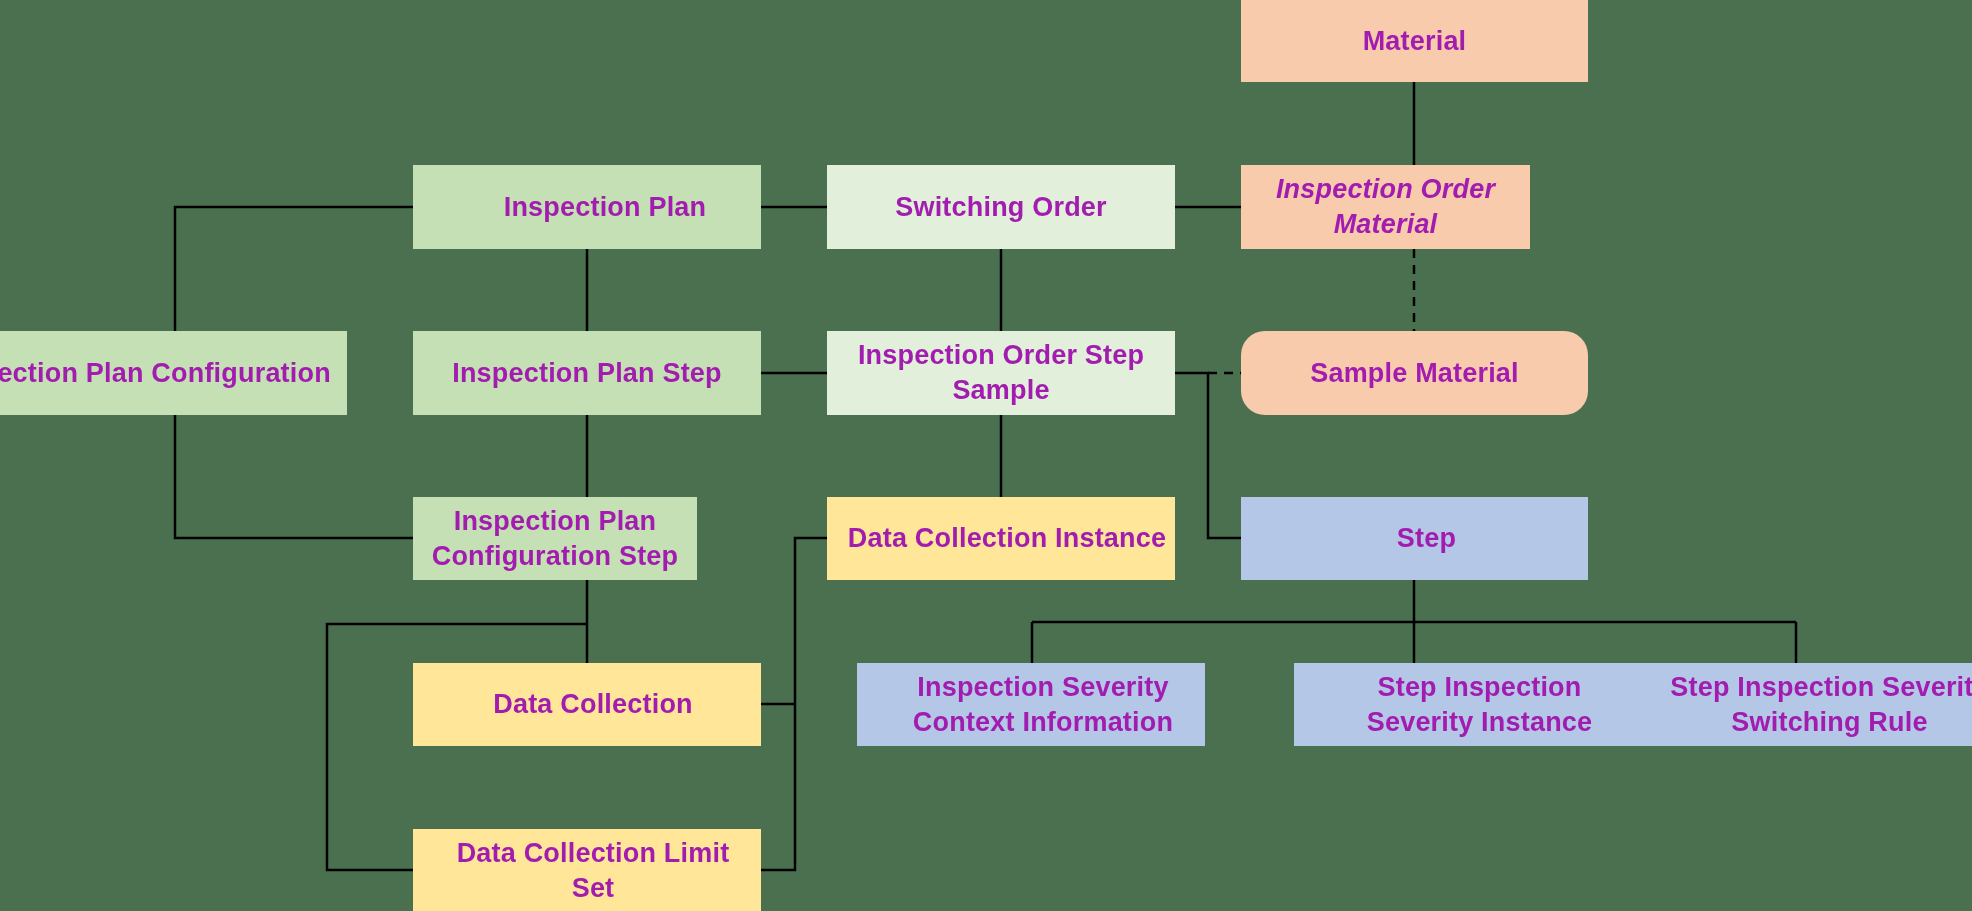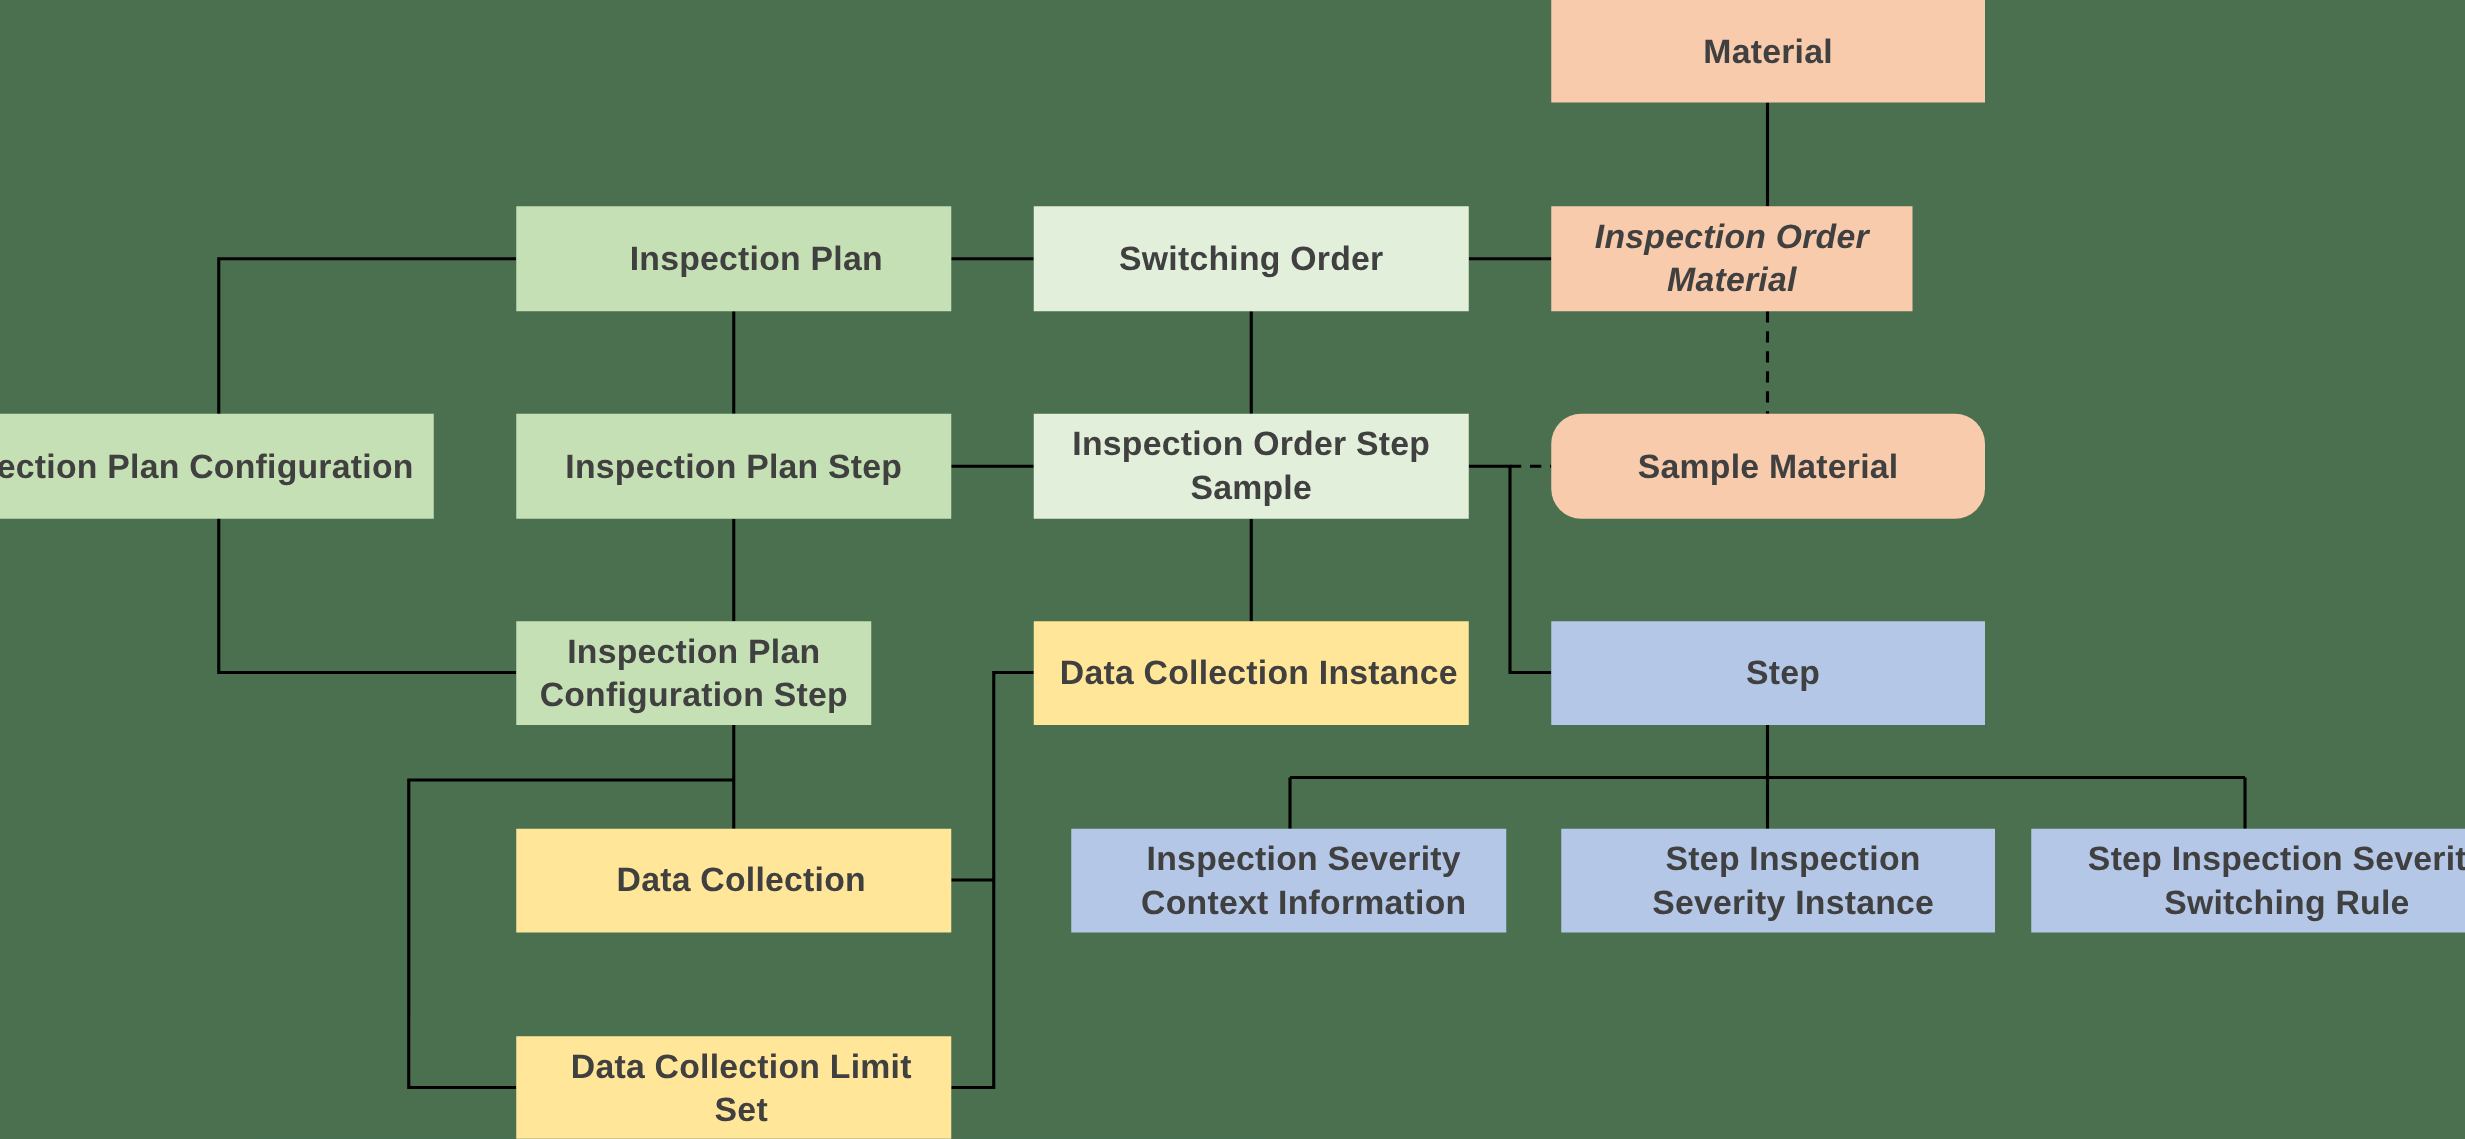--- a/index.html
+++ b/index.html
@@ -9,21 +9,21 @@
     font-family:"Liberation Sans", sans-serif;
     overflow:hidden;
   }
   #canvas{position:relative;width:1972px;height:911px;}
   svg.links{position:absolute;left:0;top:0;width:1972px;height:911px;pointer-events:none;}
   .node{
     position:absolute;
     box-sizing:border-box;
     display:flex;align-items:center;justify-content:center;
     text-align:center;
-    color:#404040;
+    color:#a21caf;
     font-weight:bold;
     font-size:27px;
     line-height:35px;
     letter-spacing:.2px;
     padding:4px 8px;
   }
   .c-green  {background:#c5e0b4;}
   .c-lgreen {background:#e2efda;}
   .c-orange {background:#f8cbad;}
   .c-yellow {background:#ffe699;padding-left:20px;}
@@ -127,21 +127,21 @@
       </div>
       <div class="node c-blue" style="left: 1241px; top: 497px; width: 347px; height: 83px;">
         <span>Step</span>
       </div>
       <div class="node c-yellow" style="left: 413px; top: 663px; width: 348px; height: 83px;">
         <span>Data Collection</span>
       </div>
       <div class="node c-blue" style="left: 857px; top: 663px; width: 348px; height: 83px;">
         <span>Inspection Severity Context Information</span>
       </div>
-      <div class="node c-blue" style="left: 1249px; top: 663px; width: 347px; height: 83px;">
+      <div class="node c-blue" style="left: 1294px; top: 663px; width: 347px; height: 83px;">
         <span>Step Inspection Severity Instance</span>
       </div>
       <div class="node c-blue" style="left: 1625px; top: 663px; width: 385px; height: 83px;">
         <span>Step Inspection Severity Switching Rule</span>
       </div>
       <div class="node c-yellow" style="left: 413px; top: 829px; width: 348px; height: 83px;">
         <span>Data Collection Limit Set</span>
       </div>
     </div>
 

